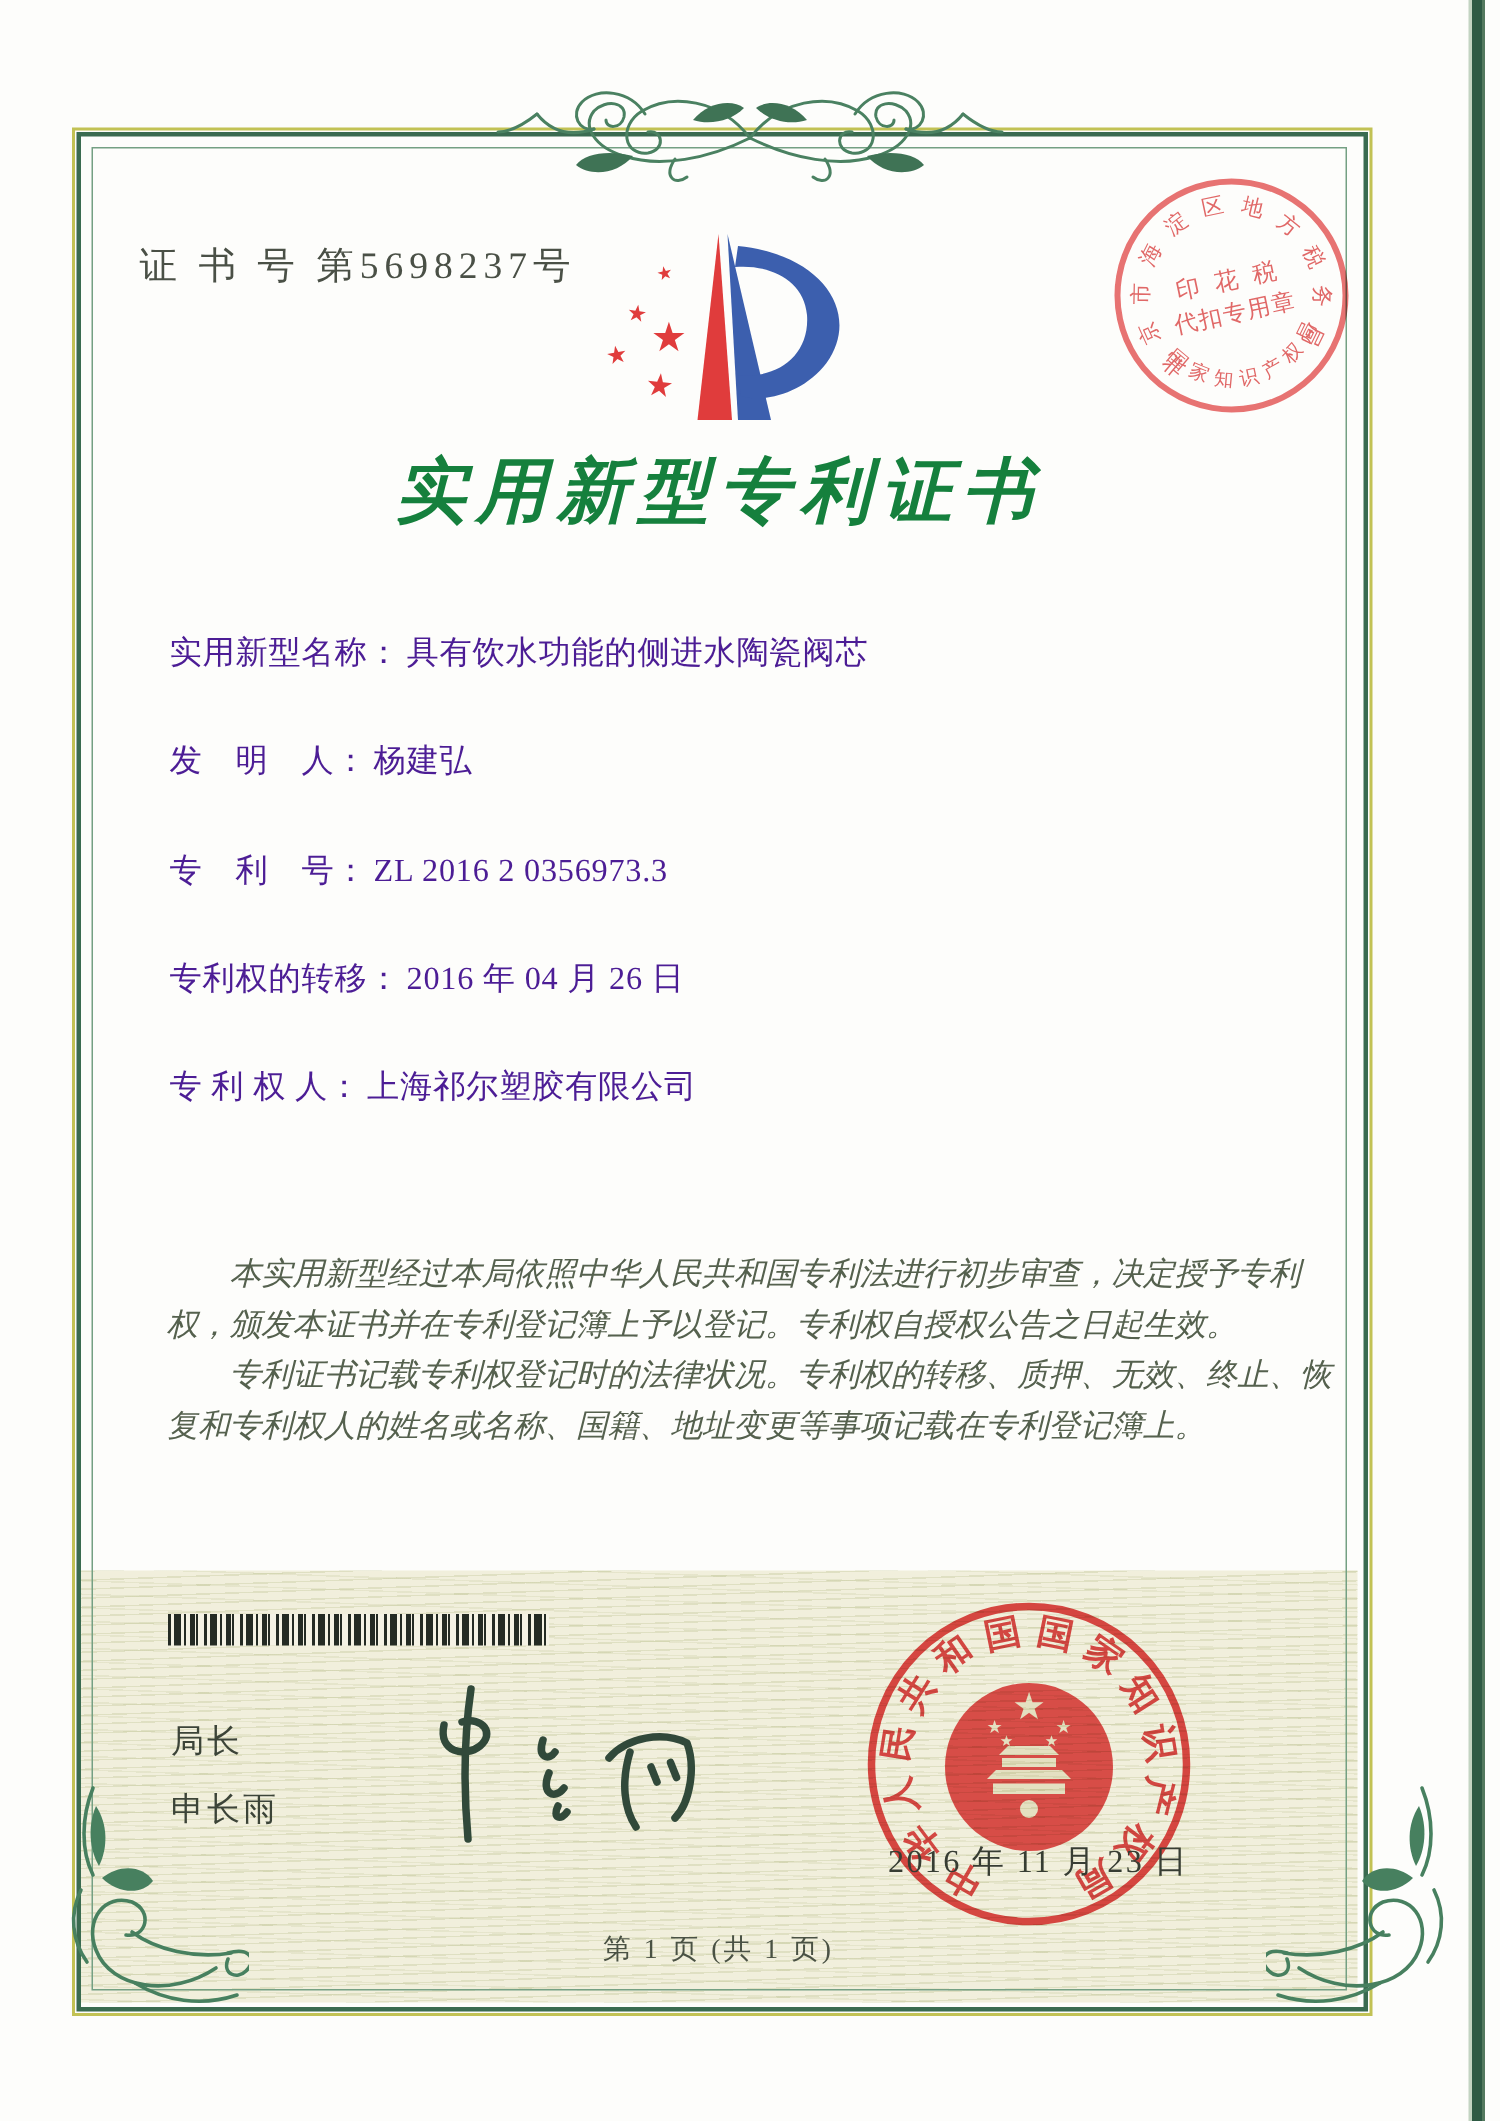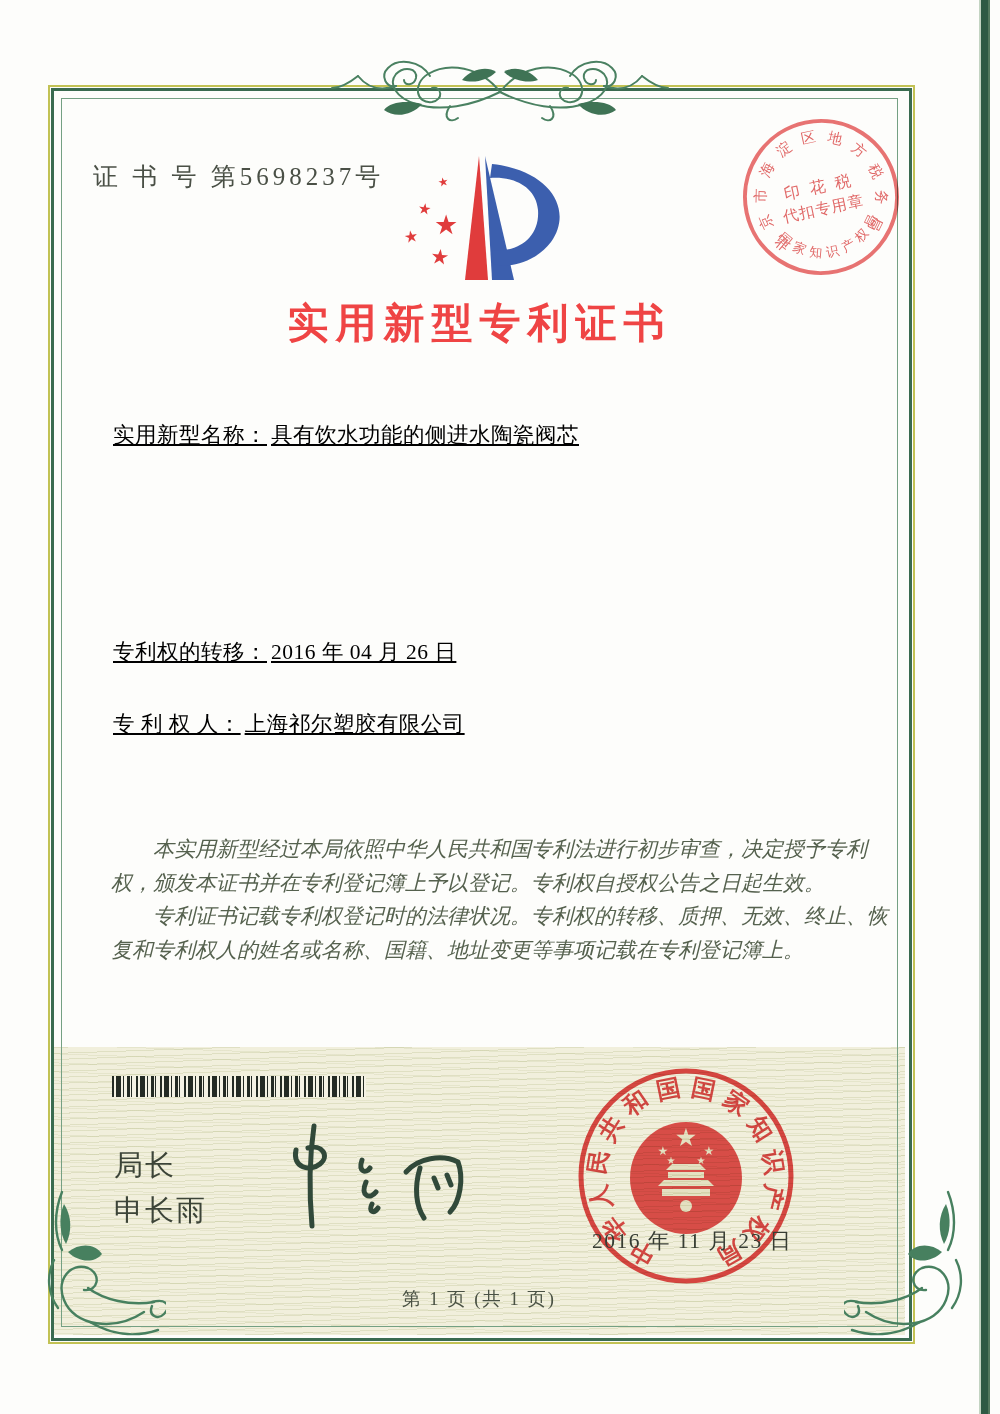--- a/index.html
+++ b/index.html
@@ -15,30 +15,30 @@
                          repeating-linear-gradient(182deg,rgba(150,160,90,.13) 0 1px,transparent 1px 9px);}
   
   .frame-outer{position:absolute;left:51px;top:88px;width:855px;height:1247px;
         border:3px solid #3a6b50;outline:2px solid #c2c254;outline-offset:1px;}
   .frame-inner{position:absolute;left:61px;top:98px;width:835px;height:1227px;
         border:1px solid #74a083;}
   .orn{position:absolute;}
   .cert-number{position:absolute;left:93px;top:160px;font-size:25px;letter-spacing:4px;color:#4a5046;}
   .logo{position:absolute;left:382px;top:152px;width:220px;height:135px;}
   .title{position:absolute;left:51px;top:296px;width:857px;text-align:center;
-        font-size:41px;font-weight:bold;letter-spacing:7px;color:#ef4444;}
-  .field{position:absolute;left:113px;font-size:21.5px;color:#000000;letter-spacing:.5px;text-decoration:underline;}
+        font-size:47px;font-weight:bold;letter-spacing:7px;color:#15803d;font-style:italic;}
+  .field{position:absolute;left:113px;font-size:21.5px;color:#4c1d95;letter-spacing:.5px;}
   .field .val{margin-left:4px;}
   .f0{top:420px}.f1{top:492px}.f2{top:565px}.f3{top:637px}.f4{top:709px}.f5{top:780px}
   .paras{position:absolute;left:111px;top:833px;width:786px;font-size:21px;line-height:33.5px;color:#55614e;}
   .paras p{margin:0;text-indent:2em;font-style:italic;}
   .barcode{position:absolute;left:112px;top:1076px;width:254px;height:21px;
         background:repeating-linear-gradient(90deg,#242b24 0 2px,#f4f2e4 2px 4px,#242b24 4px 9px,#f4f2e4 9px 11px,
         #242b24 11px 12px,#f4f2e4 12px 15px,#242b24 15px 18px,#f4f2e4 18px 19px,#242b24 19px 20px,#f4f2e4 20px 24px);}
-  .signer{position:absolute;left:114px;font-size:29px;color:#3c4438;letter-spacing:2px;}
+  .signer{position:absolute;left:114px;font-size:22px;color:#3c4438;letter-spacing:2px;}
   .s-title{top:1146px}.s-name{top:1191px}
   .signature{position:absolute;left:252px;top:1118px;width:250px;height:122px;}
   .seal{position:absolute;left:566px;top:1056px;width:240px;height:240px;mix-blend-mode:multiply;opacity:.95;}
   .seal-date{position:absolute;left:592px;top:1226px;font-size:21.5px;letter-spacing:1.5px;color:#373d33;z-index:8;}
   .footer{position:absolute;left:51px;top:1286px;width:856px;text-align:center;font-size:18.5px;
         letter-spacing:2px;color:#4a5244;}
   .tax-stamp{position:absolute;left:736px;top:112px;width:170px;height:170px;transform:rotate(-12deg);
         mix-blend-mode:multiply;opacity:.92;}
   svg text{font-family:"Liberation Serif","DejaVu Serif",serif;}
 </style>
@@ -133,20 +133,26 @@
         <text x="129.91661295558316" y="120.09270409356253" transform="rotate(-52 129.91661295558316 120.09270409356253)" font-size="13" text-anchor="middle" dominant-baseline="middle">局</text>
       </g>
     <text x="85" y="80" text-anchor="middle" font-size="16" fill="#e05c5c" letter-spacing="3">印 花 税</text>
     <text x="85" y="102" text-anchor="middle" font-size="15.5" fill="#e05c5c" letter-spacing="1">代扣专用章</text>
   </svg>
 
   <div class="title">实用新型专利证书</div>
 
   <div class="field f0">
     <span>实用新型名称：</span><span class="val">具有饮水功能的侧进水陶瓷阀芯</span>
+  </div>
+  <div class="field f1">
+    <span>发　明　人：</span><span class="val">杨建弘</span>
+  </div>
+  <div class="field f2">
+    <span>专　利　号：</span><span class="val">ZL 2016 2 0356973.3</span>
   </div>
   <div class="field f3">
     <span>专利权的转移：</span><span class="val">2016 年 04 月 26 日</span>
   </div>
   <div class="field f4">
     <span>专 利 权 人：</span><span class="val">上海祁尔塑胶有限公司</span>
   </div>
 
   <div class="paras">
     <p>本实用新型经过本局依照中华人民共和国专利法进行初步审查，决定授予专利权，颁发本证书并在专利登记簿上予以登记。专利权自授权公告之日起生效。</p>

